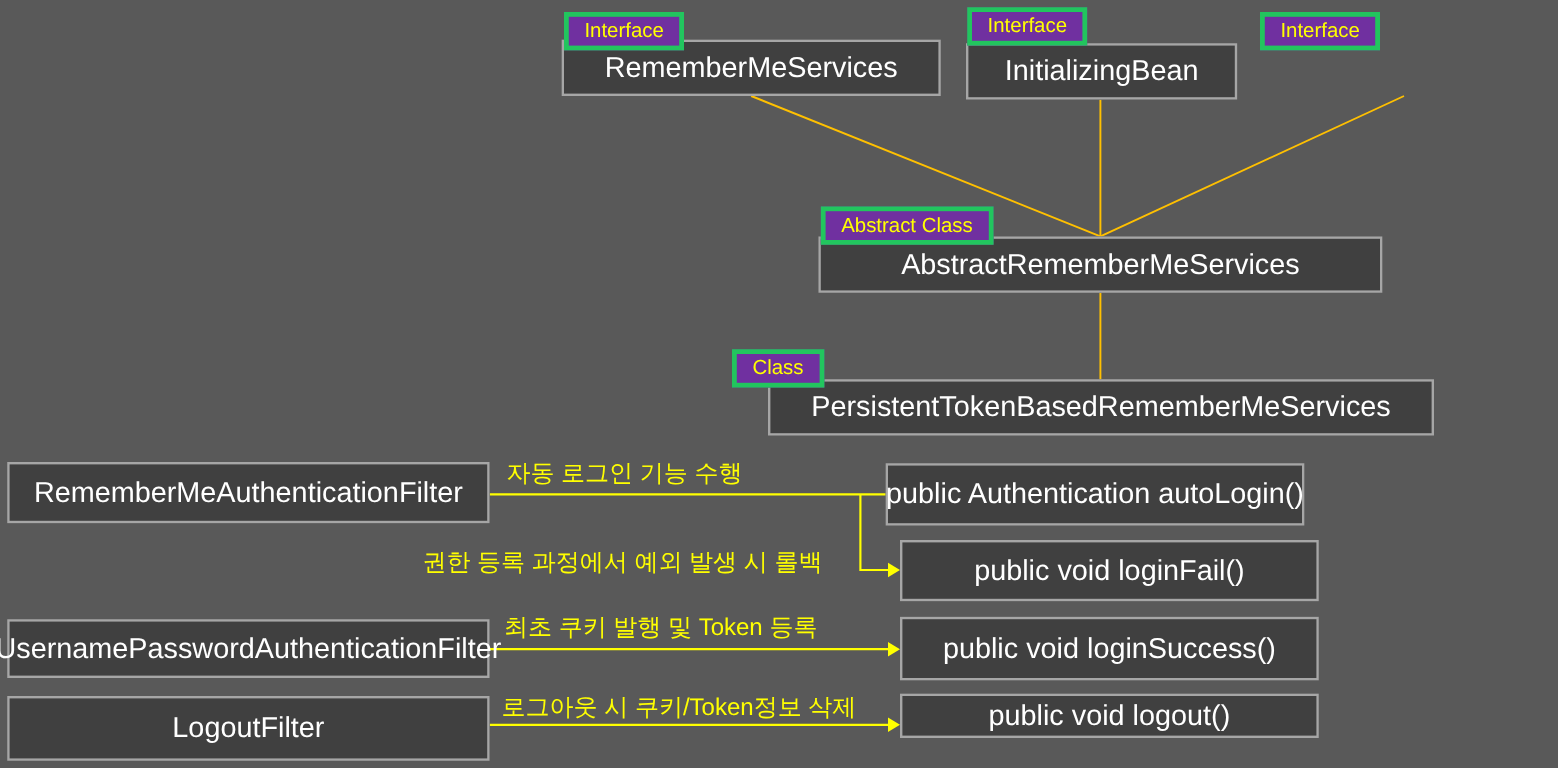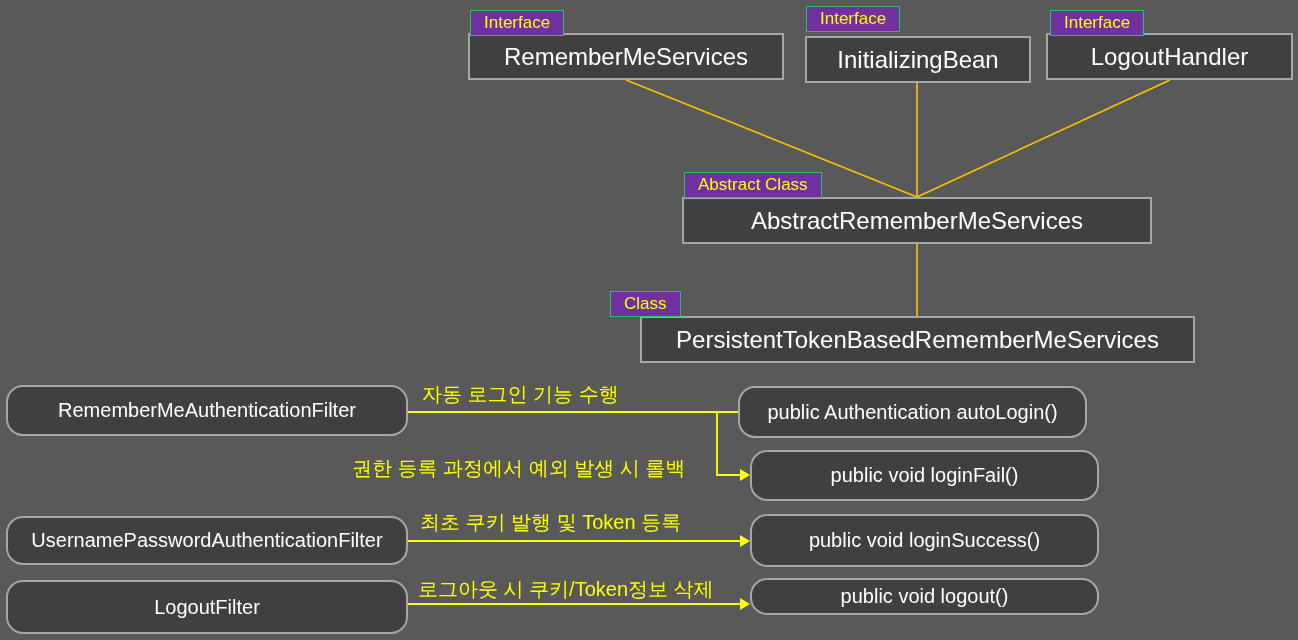--- a/index.html
+++ b/index.html
@@ -18,25 +18,25 @@
     position:absolute;
     background:#404040;
     border:2px solid #a6a6a6;
     color:#ffffff;
     display:flex;align-items:center;justify-content:center;
     box-sizing:border-box;
     white-space:nowrap;
     z-index:1;
   }
   .box.big{font-size:24px;}
-  .box.mid{font-size:20px;border-radius:17px;}
+  .box.mid{font-size:24px;}
   .badge{
     position:absolute;
     background:#7030a0;
-    border:1px solid #22c55e;
+    border:4px solid #22c55e;
     color:#ffff00;
     font-size:17px;
     line-height:24px;
     height:24px;
     padding:0 13px;
     white-space:nowrap;
     z-index:2;
     box-sizing:content-box;
   }
   .alabel{
@@ -72,21 +72,20 @@
     <polygon class="head" points="740,598 750,604 740,610"></polygon>
   </svg>
 
   <div class="badge" style="left:470px;top:10px">Interface</div>
   <div class="box big" style="left:468px;top:33px;width:316px;height:47px">RememberMeServices</div>
 
   <div class="badge" style="left:806px;top:6px">Interface</div>
   <div class="box big" style="left:805px;top:36px;width:226px;height:47px">InitializingBean</div>
 
   <div class="badge" style="left:1050px;top:10px">Interface</div>
-  <div class="box big" style="left:1046px;top:33px;width:247px;height:47px">LogoutHandler</div>
 
   <div class="badge" style="left:684px;top:172px">Abstract Class</div>
   <div class="box big" style="left:682px;top:197px;width:470px;height:47px">AbstractRememberMeServices</div>
 
   <div class="badge" style="left:610px;top:291px">Class</div>
   <div class="box big" style="left:640px;top:316px;width:555px;height:47px">PersistentTokenBasedRememberMeServices</div>
 
   <div class="box mid" style="left:6px;top:385px;width:402px;height:51px">RememberMeAuthenticationFilter</div>
   <div class="box mid" style="left:6px;top:516px;width:402px;height:49px">UsernamePasswordAuthenticationFilter</div>
   <div class="box mid" style="left:6px;top:580px;width:402px;height:54px">LogoutFilter</div>

